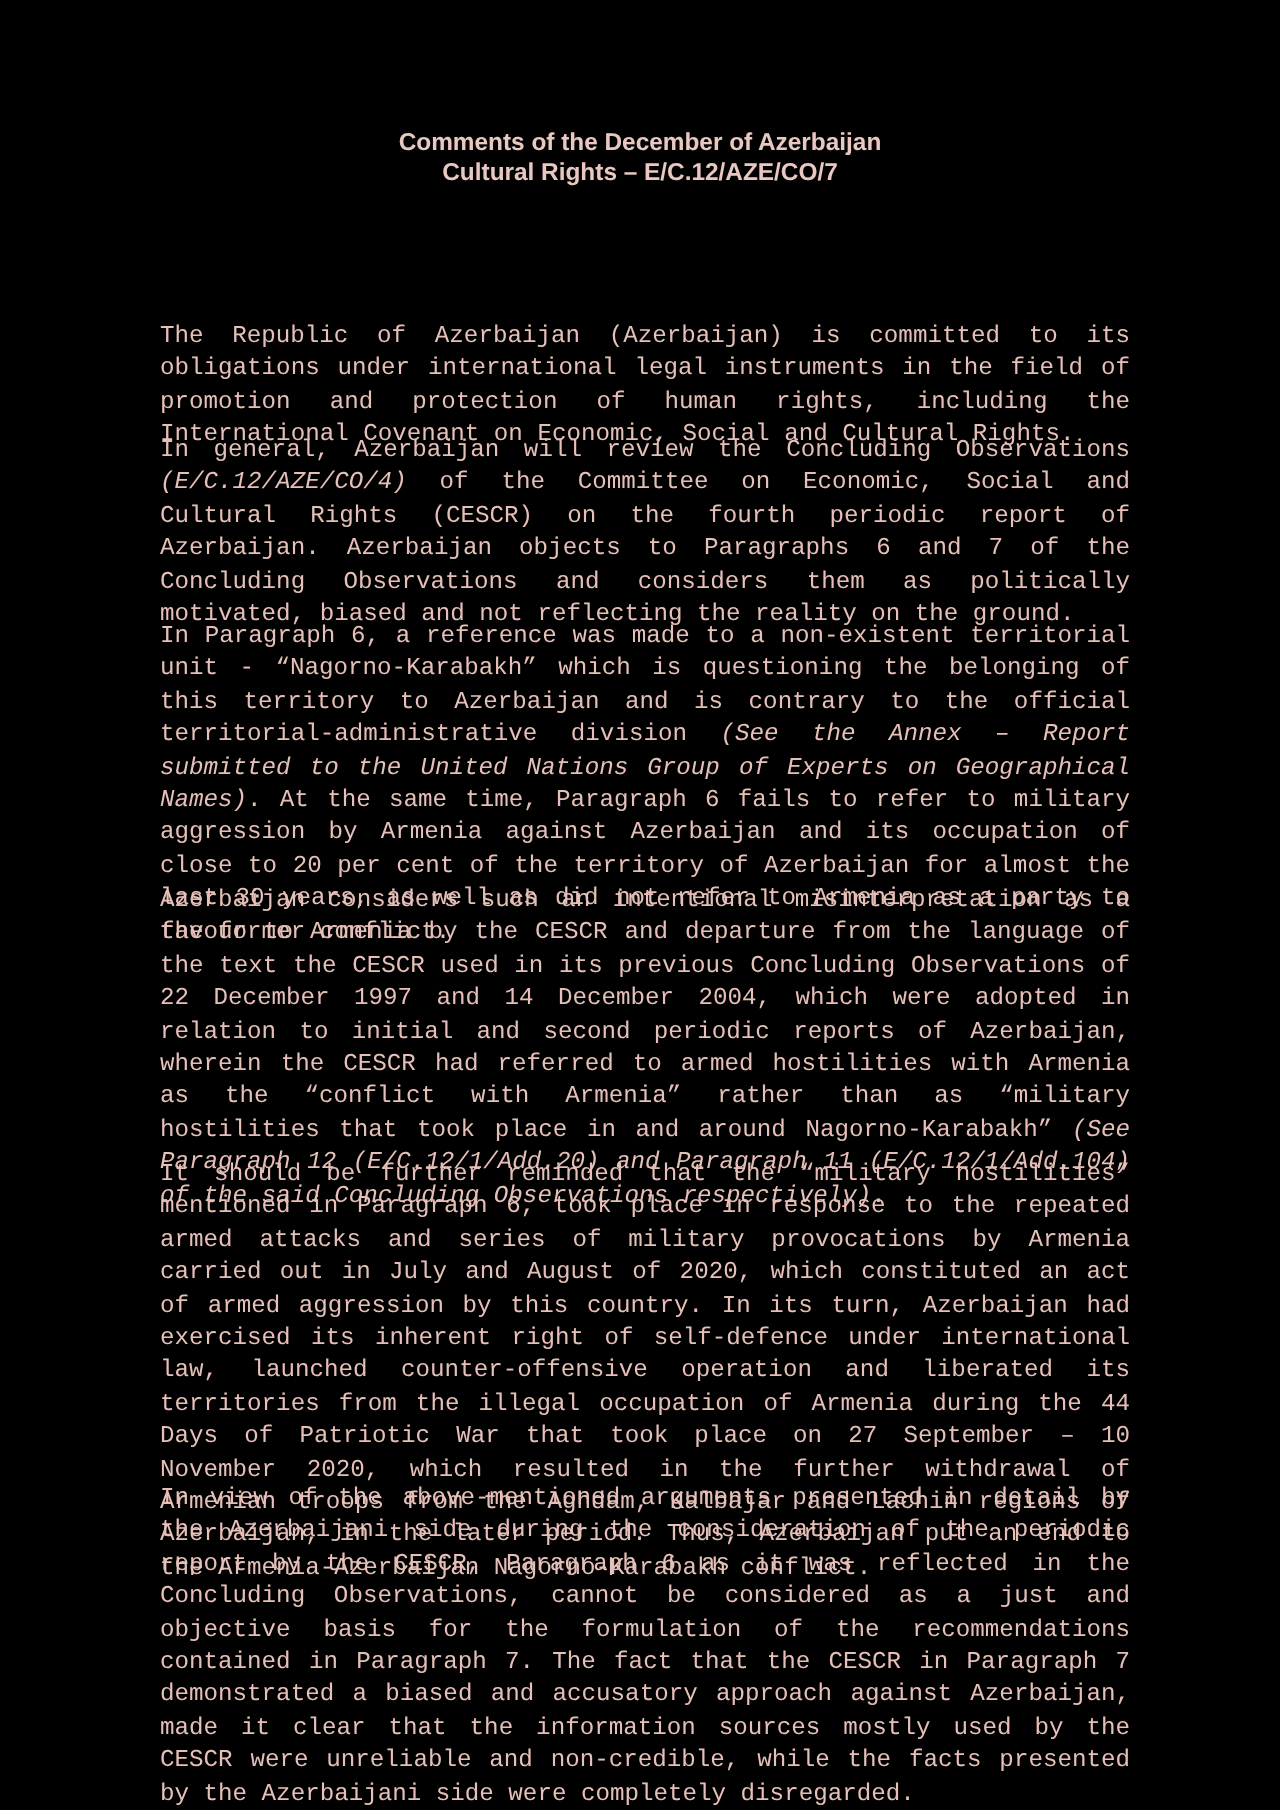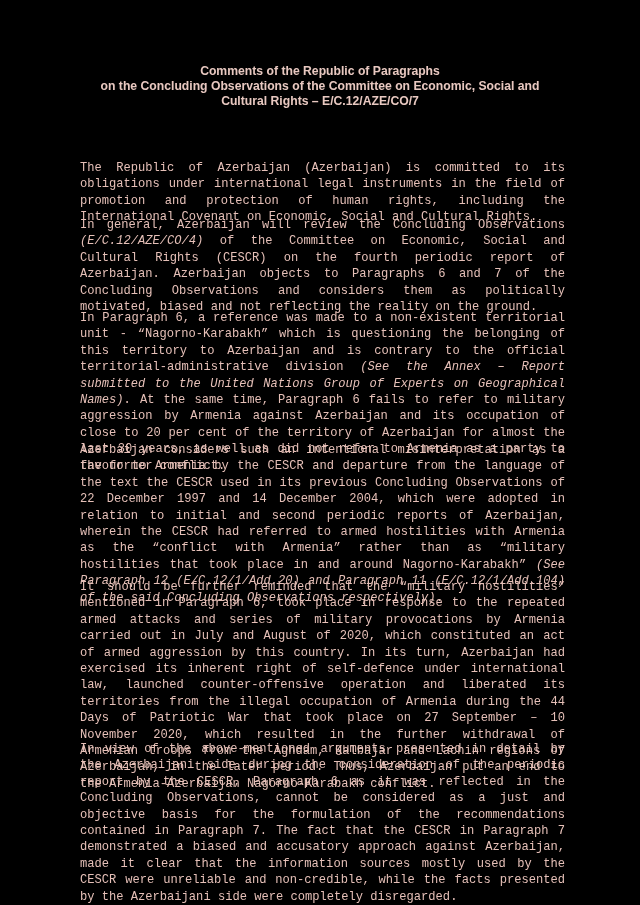--- a/index.html
+++ b/index.html
@@ -54,22 +54,21 @@
     #p4 { top: 406px; }
     #p5 { top: 543px; }
     #p6 { top: 705px; }
   </style>
 </head>
 <body>
 
 <div class="page">
 
   <div class="title">
-    <div>Comments of the Republic of Paragraphs</div>
-    <div>on the Concluding Observations of the Committee on Economic, Social and</div>
+    <div>Comments of the December of Azerbaijan</div>
     <div>Cultural Rights – E/C.12/AZE/CO/7</div>
   </div>
 
   <div class="body" id="p1">
     <p><span>The Republic of Azerbaijan (Azerbaijan) is committed to its obligations under international legal instruments in the field of promotion and protection of human rights, including the International Covenant on Economic, Social and Cultural Rights.</span></p>
   </div>
 
   <div class="body" id="p2">
     <p><span>In general, Azerbaijan will review the Concluding Observations </span><em>(E/C.12/AZE/CO/4)</em><span> of the Committee on Economic, Social and Cultural Rights (CESCR) on the fourth periodic report of Azerbaijan. Azerbaijan objects to Paragraphs 6 and 7 of the Concluding Observations and considers them as politically motivated, biased and not reflecting the reality on the ground.</span></p>
   </div>

